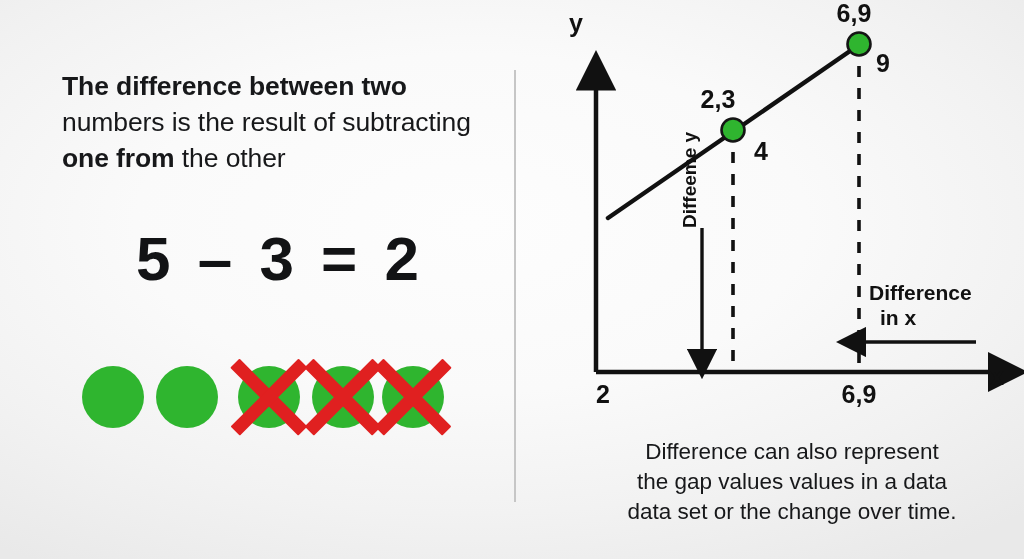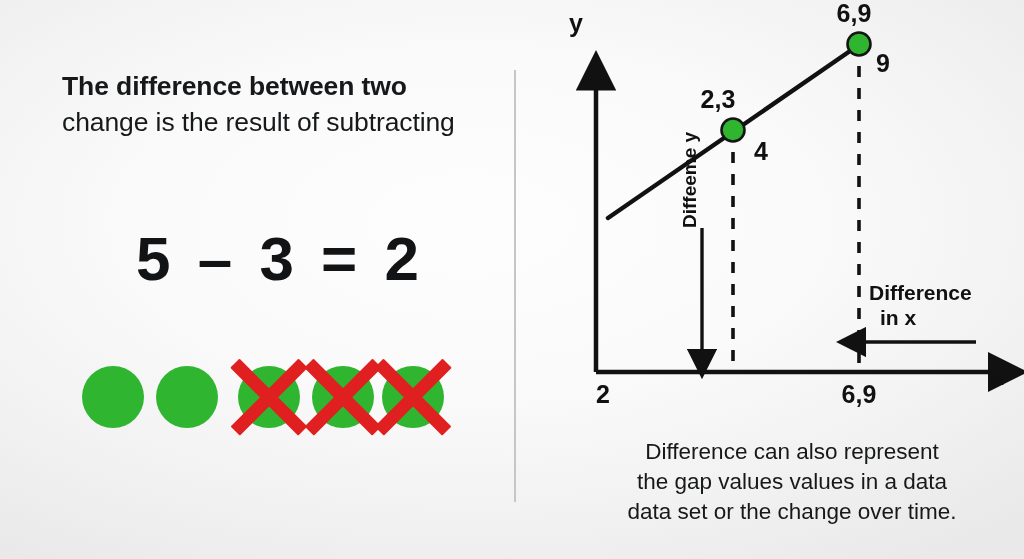--- a/index.html
+++ b/index.html
@@ -127,21 +127,22 @@
 </style>
 </head>
 <body>
 
 <div id="stage">
 
   <div id="left-panel">
 
     <div id="headline">
       <span class="ln b">The difference between two</span>
-      <span class="ln n">change is the result of subtracting</span>
+      <span class="ln n">numbers is the result of subtracting</span>
+      <span class="ln"><span class="b">one from</span><span class="n"> the other</span></span>
     </div>
 
     <div id="equation">5 – 3 = 2</div>
 
     <div id="dots-row">
       <div class="dot-cell" style="left:0px;">
         <div class="dot"></div>
       </div>
       <div class="dot-cell" style="left:74px;">
         <div class="dot"></div>

